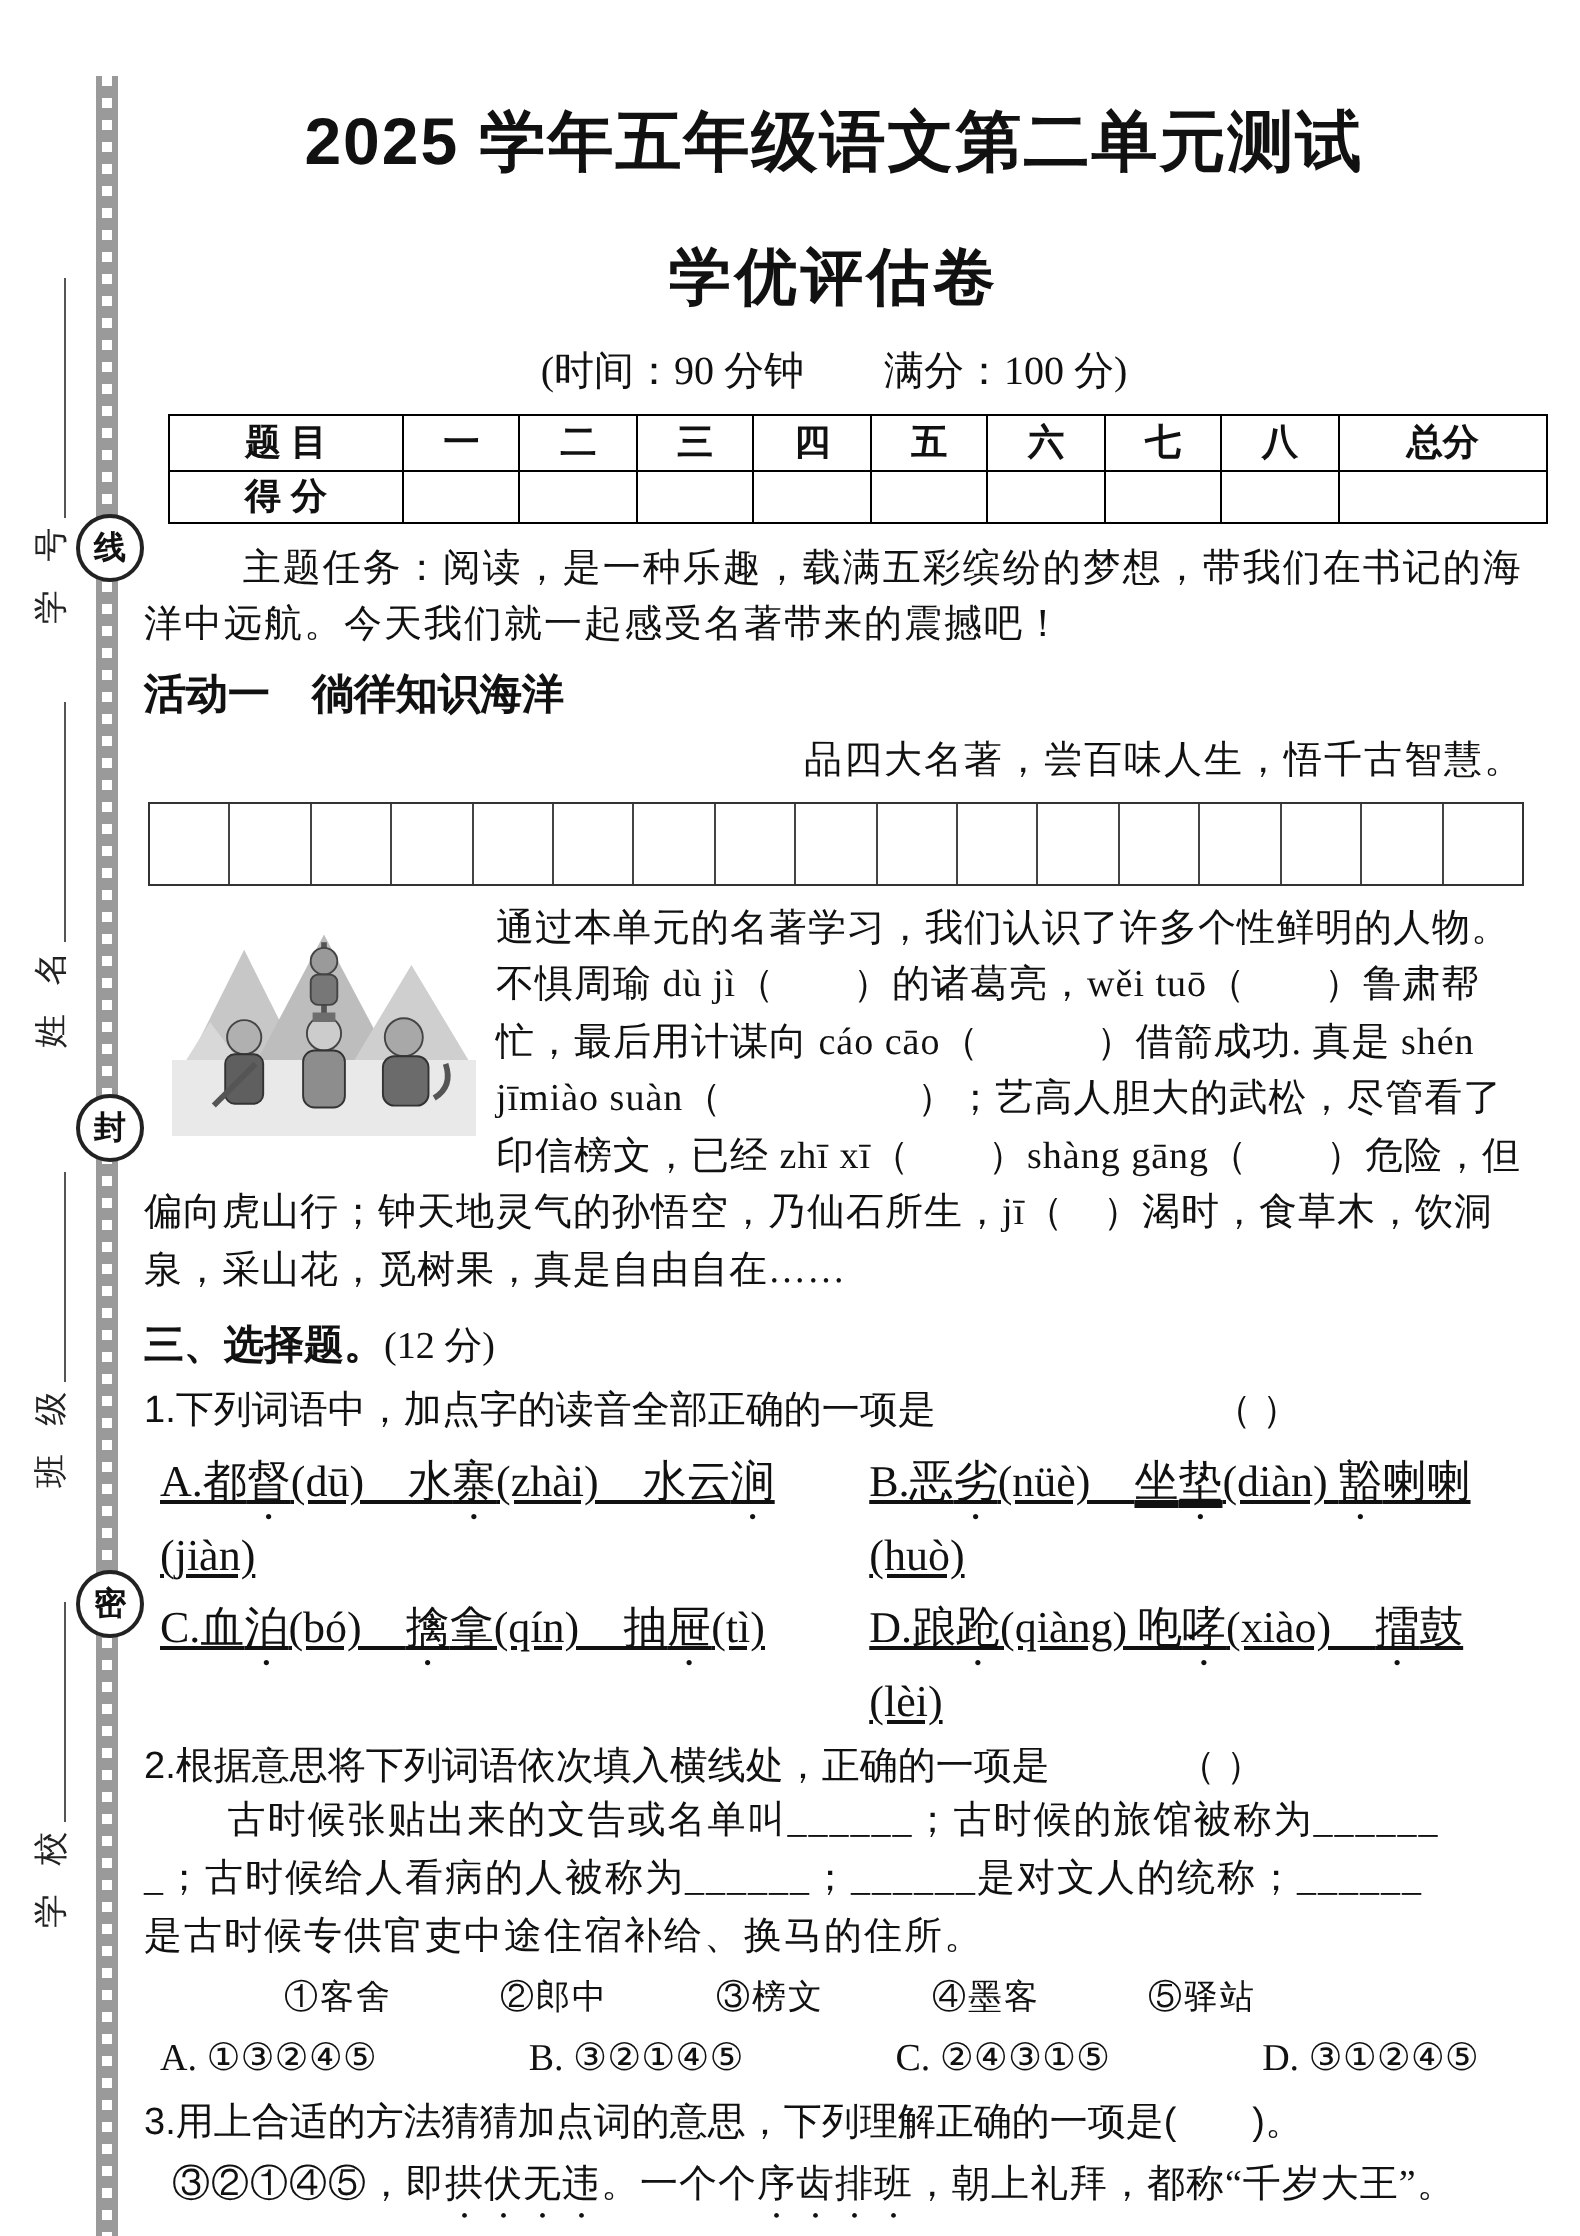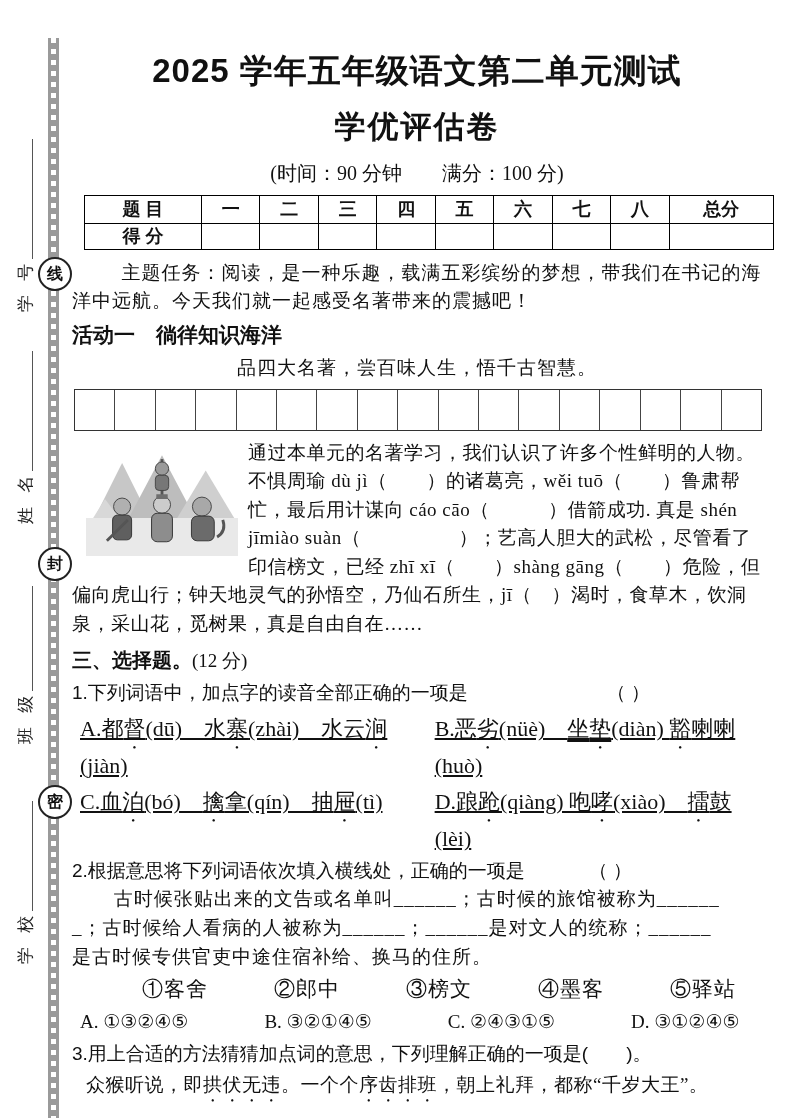--- a/index.html
+++ b/index.html
@@ -21,56 +21,56 @@
   .side-label .blank{display:inline-block;border-bottom:1.3px solid #555;vertical-align:-2px;}
   .side-label.f0{left:14px;top:312px;} .side-label.f0 .blank{width:120px;}
   .side-label.f1{left:14px;top:524px;} .side-label.f1 .blank{width:120px;}
   .side-label.f2{left:14px;top:744px;} .side-label.f2 .blank{width:105px;}
   .side-label.f3{left:14px;top:964px;} .side-label.f3 .blank{width:110px;}
 
   
   .content{position:absolute;left:72px;top:0;width:690px;}
   .title1{margin-top:52px;text-align:center;font-family:"Liberation Sans",sans-serif;
     font-weight:bold;font-size:33px;letter-spacing:1px;line-height:1.15;}
-  .title2{margin-top:16px;text-align:center;font-family:"Liberation Sans",sans-serif;
+  .title2{margin-top:28px;text-align:center;font-family:"Liberation Sans",sans-serif;
     font-weight:bold;font-size:31px;letter-spacing:2px;}
   .meta{margin-top:12px;text-align:center;font-size:20px;}
 
   table.score{width:100%;border-collapse:collapse;margin-top:8px;margin-left:12px;}
   table.score td{border:1.6px solid #000;text-align:center;
     font-family:"Liberation Sans",sans-serif;font-weight:bold;font-size:18px;
     height:27px;padding:0 2px;}
   table.score tr.r2 td{height:25px;text-align:center;}
 
   .intro{margin-top:9px;font-size:19px;line-height:28px;text-indent:2.6em;
     letter-spacing:1px;}
   .activity{margin-top:6px;text-align:left;font-family:"Liberation Sans",sans-serif;
     font-weight:bold;font-size:21px;}
   .qhead{margin-top:9px;font-family:"Liberation Sans",sans-serif;font-weight:bold;font-size:20px;}
   .qhead .score-note{font-family:"Liberation Serif",serif;font-weight:normal;font-size:19px;}
-  .copy-sentence{margin-top:6px;text-align:center;font-size:19px;letter-spacing:1px;font-family:Liberation Mono, monospace;}
+  .copy-sentence{margin-top:6px;text-align:right;font-size:19px;letter-spacing:1px;font-family:Liberation Mono, monospace;}
 
   .wgrid{margin-top:8px;margin-left:2px;width:686px;height:40px;display:flex;
     border:1.6px solid #333;}
   .wgrid .gcell{flex:1;border-left:1px solid #444;}
   .wgrid .gcell:first-child{border-left:none;}
 
   .passage{margin-top:8px;font-size:19px;line-height:28.5px;letter-spacing:0.5px;}
   .passage .illus{float:left;width:152px;height:116px;margin:2px 10px 2px 14px;}
 
   .subq{margin-top:6px;font-size:19px;font-family:"Liberation Sans",sans-serif;
     display:flex;align-items:baseline;}
   .subq .paren{margin-left:auto;}
   .subq.s1 .paren{margin-right:112px;}
   .subq.s2 .paren{margin-right:130px;}
   .optrow{display:flex;font-size:22px;margin-top:8px;padding-left:8px;text-decoration:underline;}
   .optrow .left{width:52%;} .optrow .right{flex:1;}
   .fill-line{font-size:19px;line-height:29px;letter-spacing:1px;}
   .fill-line.ind{text-indent:2.2em;}
-  .choices{margin-top:4px;font-size:21px;padding-left:70px;letter-spacing:1px;}
+  .choices{margin-top:4px;font-size:17px;padding-left:70px;letter-spacing:1px;}
   .abcd{margin-top:6px;font-size:19px;padding-left:8px;}
   .quote{margin-top:5px;font-size:19px;padding-left:14px;letter-spacing:0.5px;}
 
   .em-dot{-webkit-text-emphasis:filled dot;-webkit-text-emphasis-position:under right;
     text-emphasis:filled dot;text-emphasis-position:under right;}
   .em-ul{text-decoration:underline;text-underline-offset:4px;}
 </style>
 </head>
 <body>
 
@@ -202,15 +202,15 @@
   </div>
   <div class="fill-line ind">古时候张贴出来的文告或名单叫______；古时候的旅馆被称为______</div>
   <div class="fill-line">_；古时候给人看病的人被称为______；______是对文人的统称；______</div>
   <div class="fill-line">是古时候专供官吏中途住宿补给、换马的住所。</div>
   <div class="choices">①客舍　　　②郎中　　　③榜文　　　④墨客　　　⑤驿站</div>
   <div class="abcd">A. ①③②④⑤　　　　B. ③②①④⑤　　　　C. ②④③①⑤　　　　D. ③①②④⑤</div>
 
   <div class="subq">
     <span>3.用上合适的方法猜猜加点词的意思，下列理解正确的一项是(　　)。</span>
   </div>
-  <div class="quote"><span>众猴听说，即</span><span class="em-dot">拱伏无违</span><span>。一个个</span><span class="em-dot">序齿排班</span><span>，朝上礼拜，都称“千岁大王”。</span></div>
+  <div class="quote"><span>③②①④⑤，即</span><span class="em-dot">拱伏无违</span><span>。一个个</span><span class="em-dot">序齿排班</span><span>，朝上礼拜，都称“千岁大王”。</span></div>
 
 </div>
 
 </body></html>

